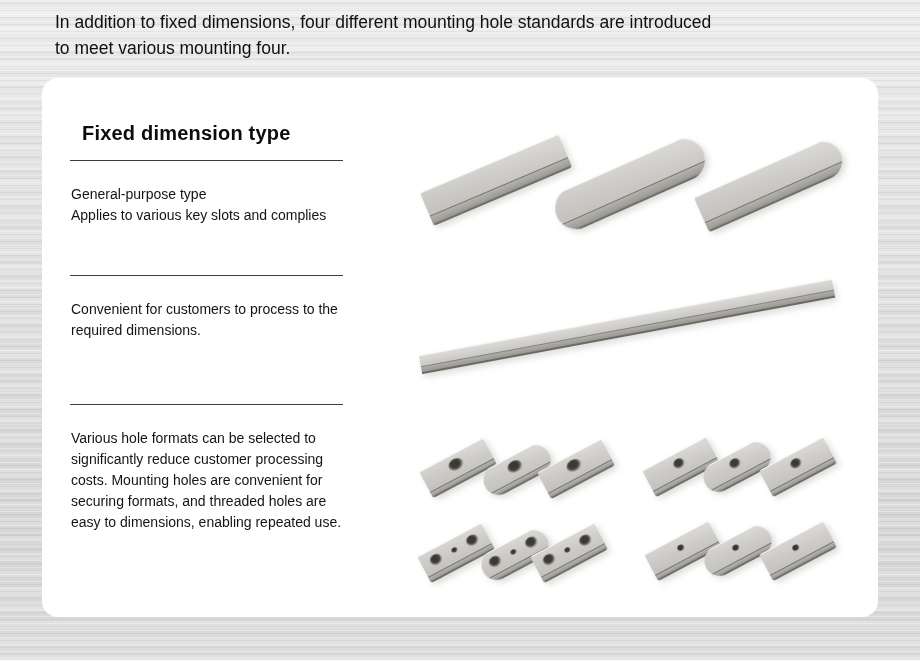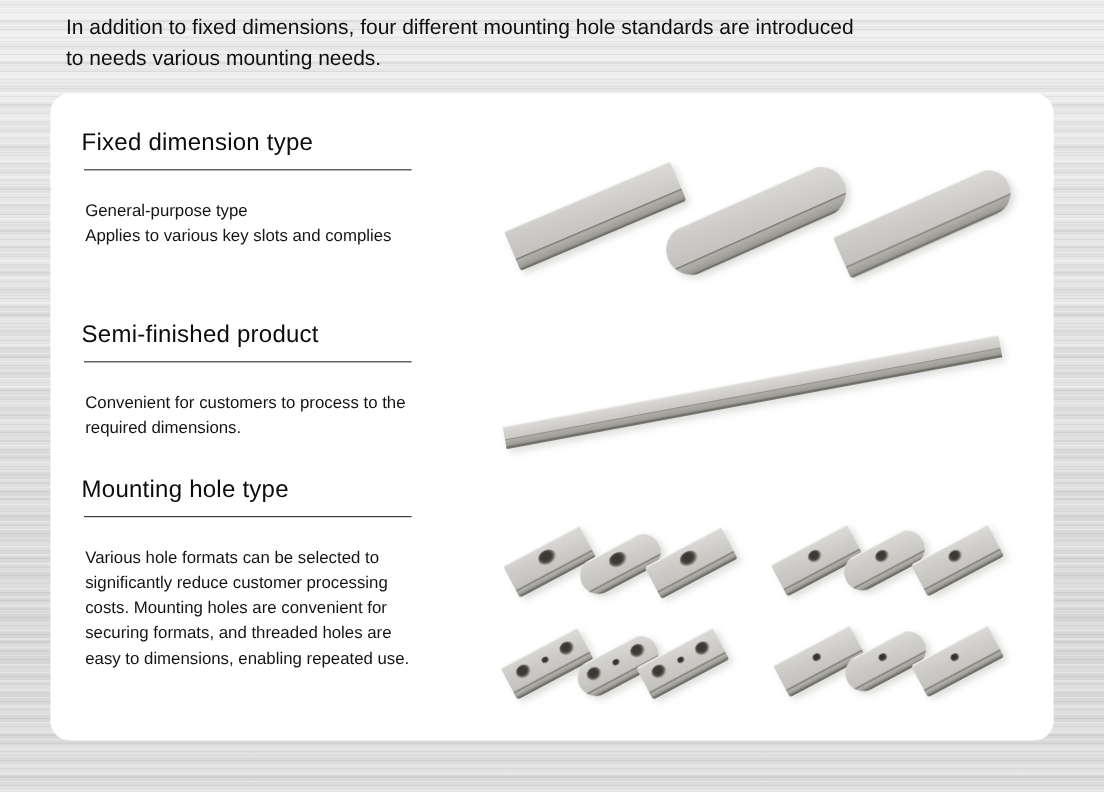--- a/index.html
+++ b/index.html
@@ -9,21 +9,21 @@
     font-family:"Liberation Sans",sans-serif;color:#111;
     background:
       repeating-linear-gradient(180deg, rgba(255,255,255,.30) 0 1px, rgba(0,0,0,0) 1px 3px, rgba(0,0,0,.05) 3px 4px, rgba(0,0,0,0) 4px 7px),
       repeating-linear-gradient(180deg, rgba(0,0,0,.025) 0 9px, rgba(255,255,255,.06) 9px 17px),
       linear-gradient(180deg,#f0f0f0 0%,#e7e7e7 22%,#e0e0e0 55%,#dadada 82%,#e1e1e1 100%);
   }
   .intro{position:absolute;left:55px;top:9px;font-size:17.5px;line-height:26px;color:#0f0f0f}
   .card{position:absolute;left:42px;top:78px;width:836px;height:539px;background:#ffffff;border-radius:16px}
 
   .tcol{position:absolute;left:26px;width:340px}
-  .tcol h2{margin:0;font-size:20px;line-height:26px;font-weight:400;color:#0c0c0c;letter-spacing:.2px}
+  .tcol h2{margin:14px;font-size:20px;line-height:26px;font-weight:700;color:#0c0c0c;letter-spacing:.2px}
   .rule{width:273px;height:1px;background:#3d3d3d;margin:9px 0 0 2px}
   .body{margin:23px 0 0 3px;font-size:14px;line-height:21px;color:#141414}
   .body div{white-space:nowrap}
 
   
   .key{position:absolute;overflow:hidden;border-radius:3px;
        filter:drop-shadow(2px 4px 3px rgba(96,94,88,.22))}
   .key .kt{display:block;height:var(--tf);
        background:linear-gradient(187deg,#dcdbd7 0%,#cfcecа 40%,#cccbc7 55%,#c2c1bd 100%);
        background:linear-gradient(187deg,#dcdbd7 0%,#cccbc7 55%,#c2c1bd 100%);
@@ -47,21 +47,21 @@
   .bar .bs{display:block;height:8px;background:linear-gradient(180deg,#afaea8,#918f89);
        border-top:1px solid #84827c;box-shadow:inset 0 -2px 0 rgba(78,76,70,.6)}
 </style>
 </head>
 <body>
 
 <div class="page">
 
   <div class="intro">
     <div>In addition to fixed dimensions, four different mounting hole standards are introduced</div>
-    <div>to needs various mounting needs.</div>
+    <div>to meet various mounting four.</div>
   </div>
 
   <div class="card">
 
     <div class="tcol" style="top:28px">
       <h2>Fixed dimension type</h2>
       <div class="rule"></div>
       <div class="body">
         <div>General-purpose type</div>
         <div>Applies to various key slots and complies</div>
@@ -75,35 +75,33 @@
     <div class="key rnd" style="left:508px;top:85px;width:160px;--tf:30px;--sf:12px;transform:rotate(-24deg)">
       <i class="kt"></i>
         <i class="ks"></i>
     </div>
     <div class="key rnd-r endface" style="left:653px;top:87px;width:152px;--tf:27px;--sf:11px;transform:rotate(-24deg)">
       <i class="kt"></i>
         <i class="ks"></i>
     </div>
 
     <div class="tcol" style="top:188px">
-      <h2>Semi-finished product</h2>
       <div class="rule"></div>
       <div class="body">
         <div>Convenient for customers to process to the</div>
         <div>required dimensions.</div>
       </div>
     </div>
 
     <div class="bar">
       <i class="bt"></i>
         <i class="bs"></i>
     </div>
 
     <div class="tcol" style="top:317px">
-      <h2>Mounting hole type</h2>
       <div class="rule"></div>
       <div class="body">
         <div>Various hole formats can be selected to</div>
         <div>significantly reduce customer processing</div>
         <div>costs. Mounting holes are convenient for</div>
         <div>securing formats, and threaded holes are</div>
         <div>easy to dimensions, enabling repeated use.</div>
       </div>
     </div>
 

